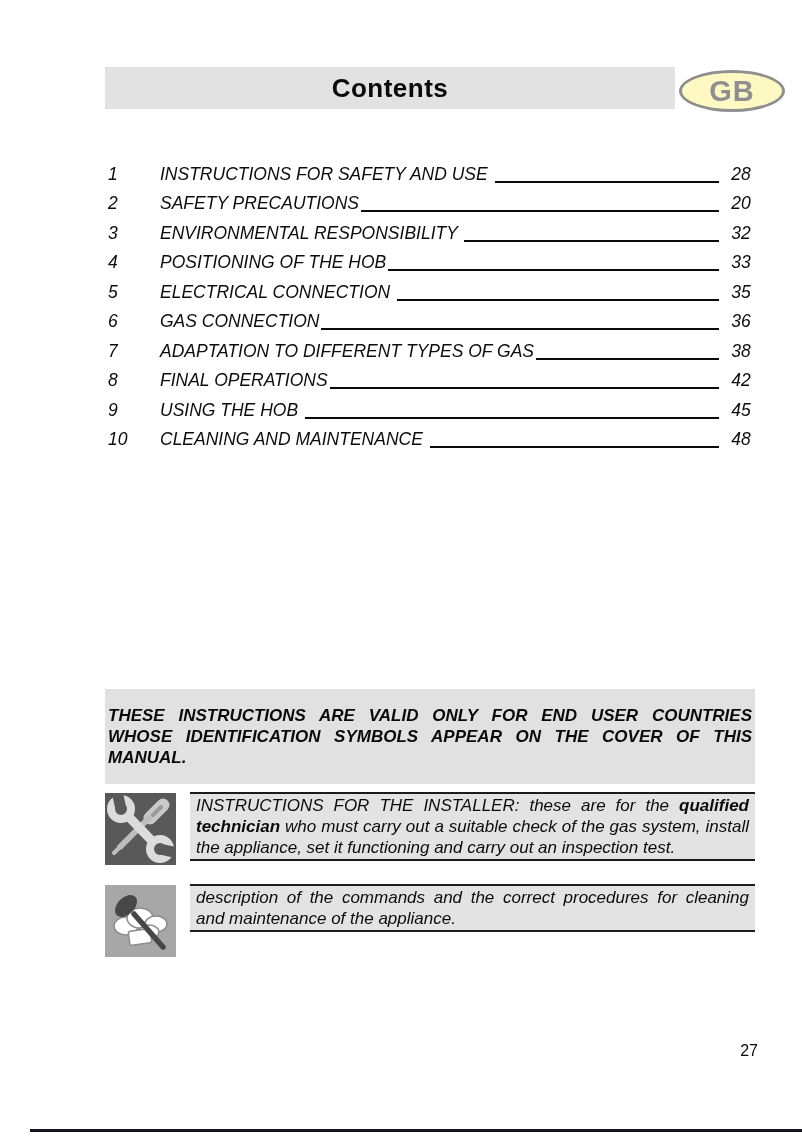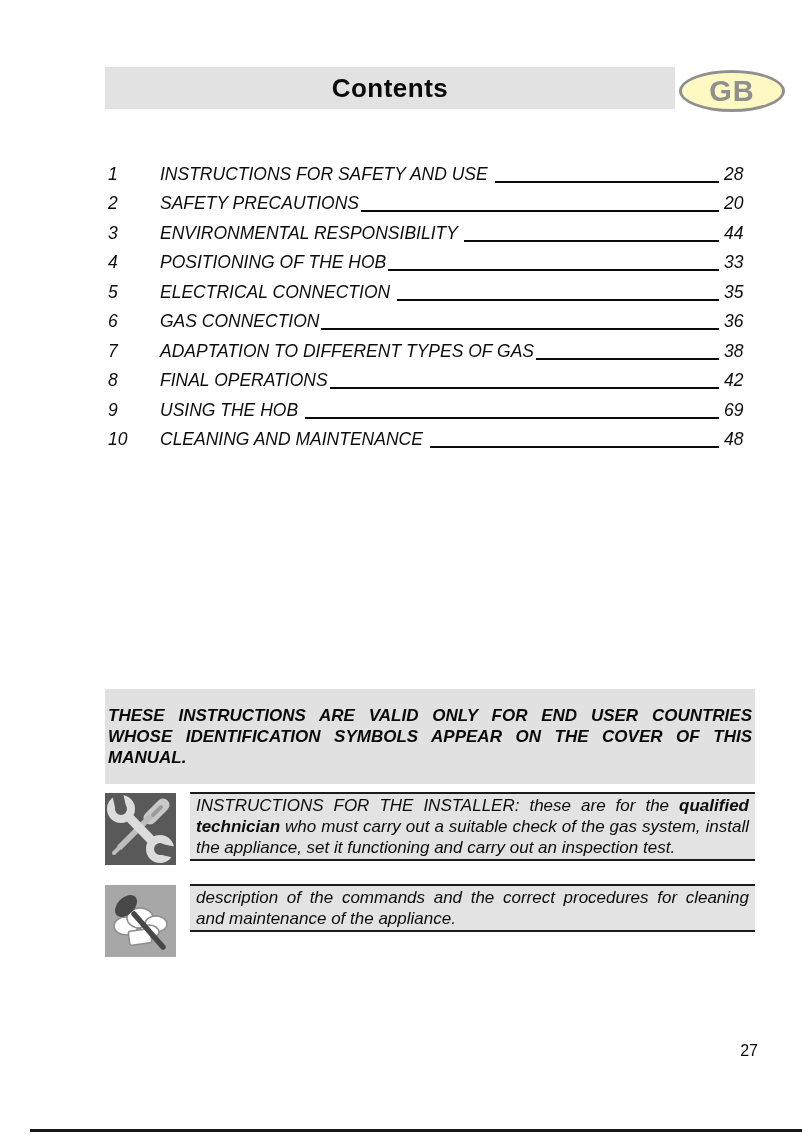--- a/index.html
+++ b/index.html
@@ -37,21 +37,21 @@
     position:absolute;left:78px;top:160px;width:650px;
     font-style:italic;font-size:17.5px;
   }
   .toc-row{display:flex;align-items:baseline;height:29.45px;line-height:29.45px;}
   .toc-num{flex:none;width:52px;}
   .toc-title{flex:none;white-space:pre;}
   .toc-leader{
     flex:1;height:0;border-bottom:2px solid #0a0a0a;
     margin-left:2px;margin-right:5px;position:relative;top:3px;
   }
-  .toc-page{flex:none;min-width:34px;text-align:left;white-space:pre;}
+  .toc-page{flex:none;min-width:34px;text-align:center;white-space:pre;}
   
   .notice{
     position:absolute;left:75px;top:689px;width:650px;box-sizing:border-box;
     background:var(--notice-gray);padding:16px 3px;
     font-weight:bold;font-style:italic;font-size:17px;color:#0a0a0a;
   }
   .notice div{line-height:21px;text-align:justify;text-align-last:justify;}
   .notice div:last-child{text-align-last:left;}
   
   .note-block{position:absolute;left:75px;width:650px;height:78px;}
@@ -97,21 +97,21 @@
     <div class="toc-row">
       <span class="toc-num">2</span>
       <span class="toc-title">SAFETY PRECAUTIONS</span>
       <span class="toc-leader"></span>
       <span class="toc-page">20</span>
     </div>
     <div class="toc-row">
       <span class="toc-num">3</span>
       <span class="toc-title">ENVIRONMENTAL RESPONSIBILITY </span>
       <span class="toc-leader"></span>
-      <span class="toc-page">44</span>
+      <span class="toc-page">32</span>
     </div>
     <div class="toc-row">
       <span class="toc-num">4</span>
       <span class="toc-title">POSITIONING OF THE HOB</span>
       <span class="toc-leader"></span>
       <span class="toc-page">33</span>
     </div>
     <div class="toc-row">
       <span class="toc-num">5</span>
       <span class="toc-title">ELECTRICAL CONNECTION </span>
@@ -133,21 +133,21 @@
     <div class="toc-row">
       <span class="toc-num">8</span>
       <span class="toc-title">FINAL OPERATIONS</span>
       <span class="toc-leader"></span>
       <span class="toc-page">42</span>
     </div>
     <div class="toc-row">
       <span class="toc-num">9</span>
       <span class="toc-title">USING THE HOB </span>
       <span class="toc-leader"></span>
-      <span class="toc-page">69</span>
+      <span class="toc-page">45</span>
     </div>
     <div class="toc-row">
       <span class="toc-num">10</span>
       <span class="toc-title">CLEANING AND MAINTENANCE </span>
       <span class="toc-leader"></span>
       <span class="toc-page">48</span>
     </div>
   </div>
 
   <div class="notice">

